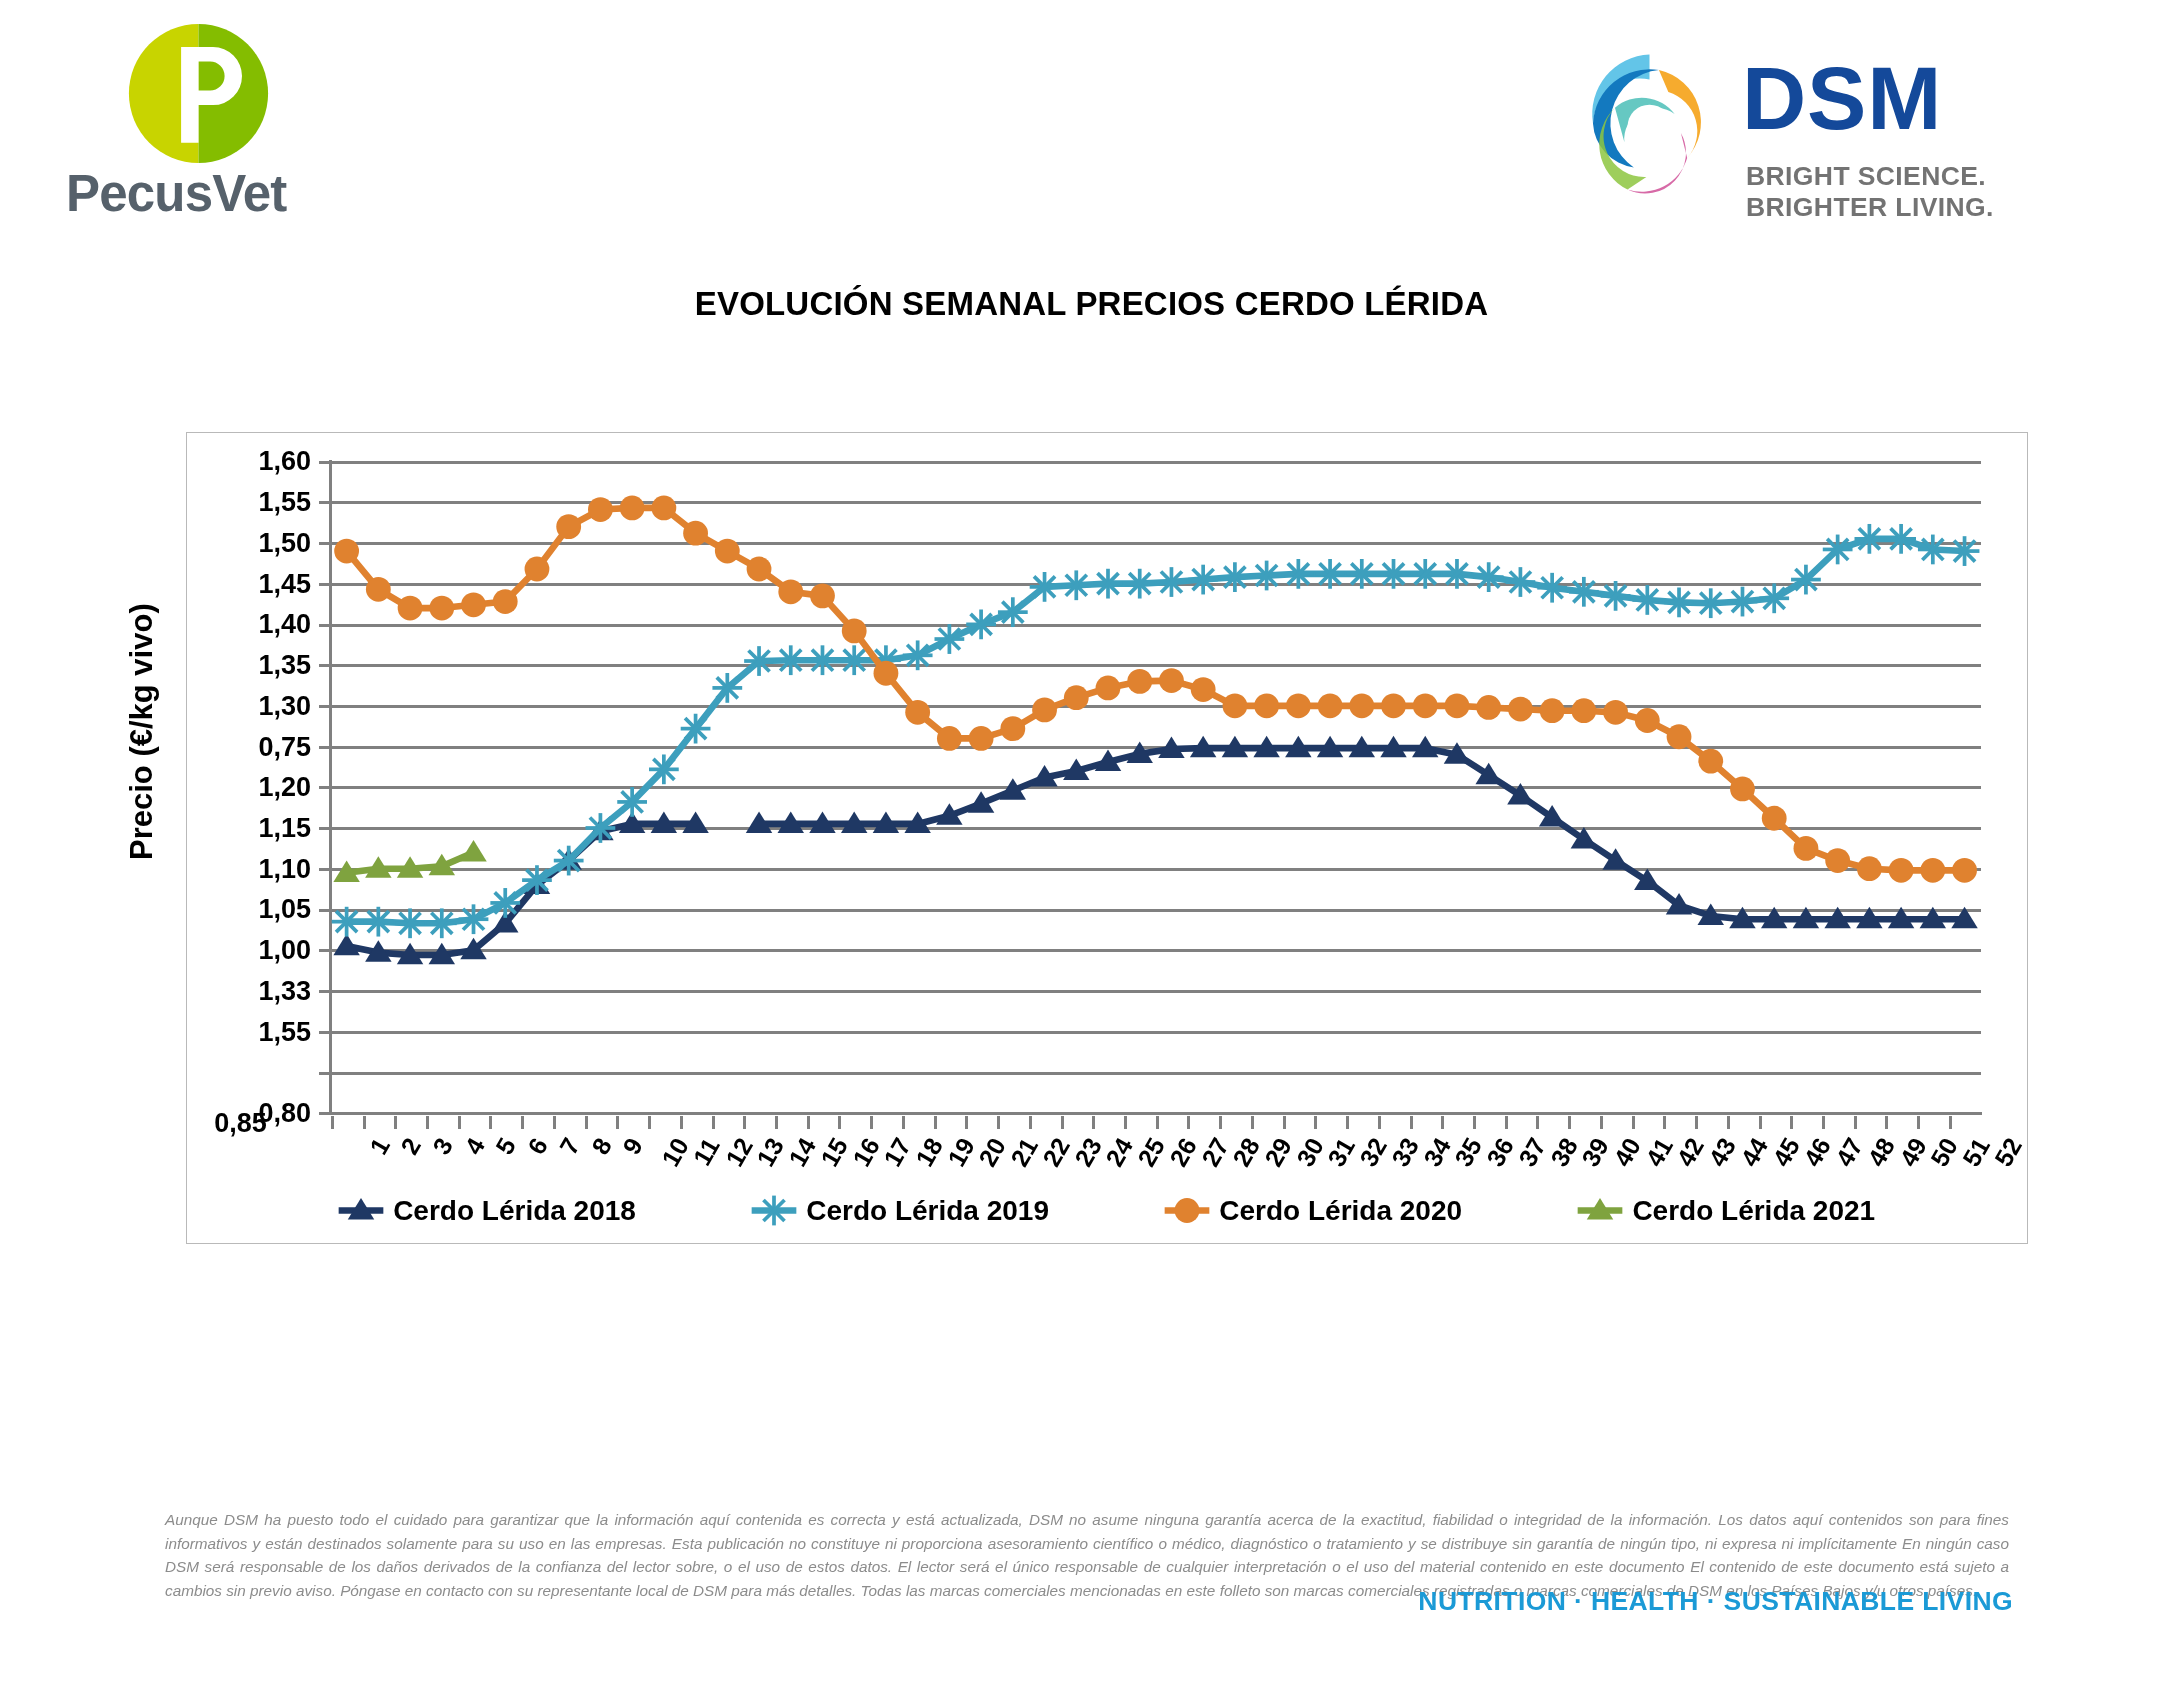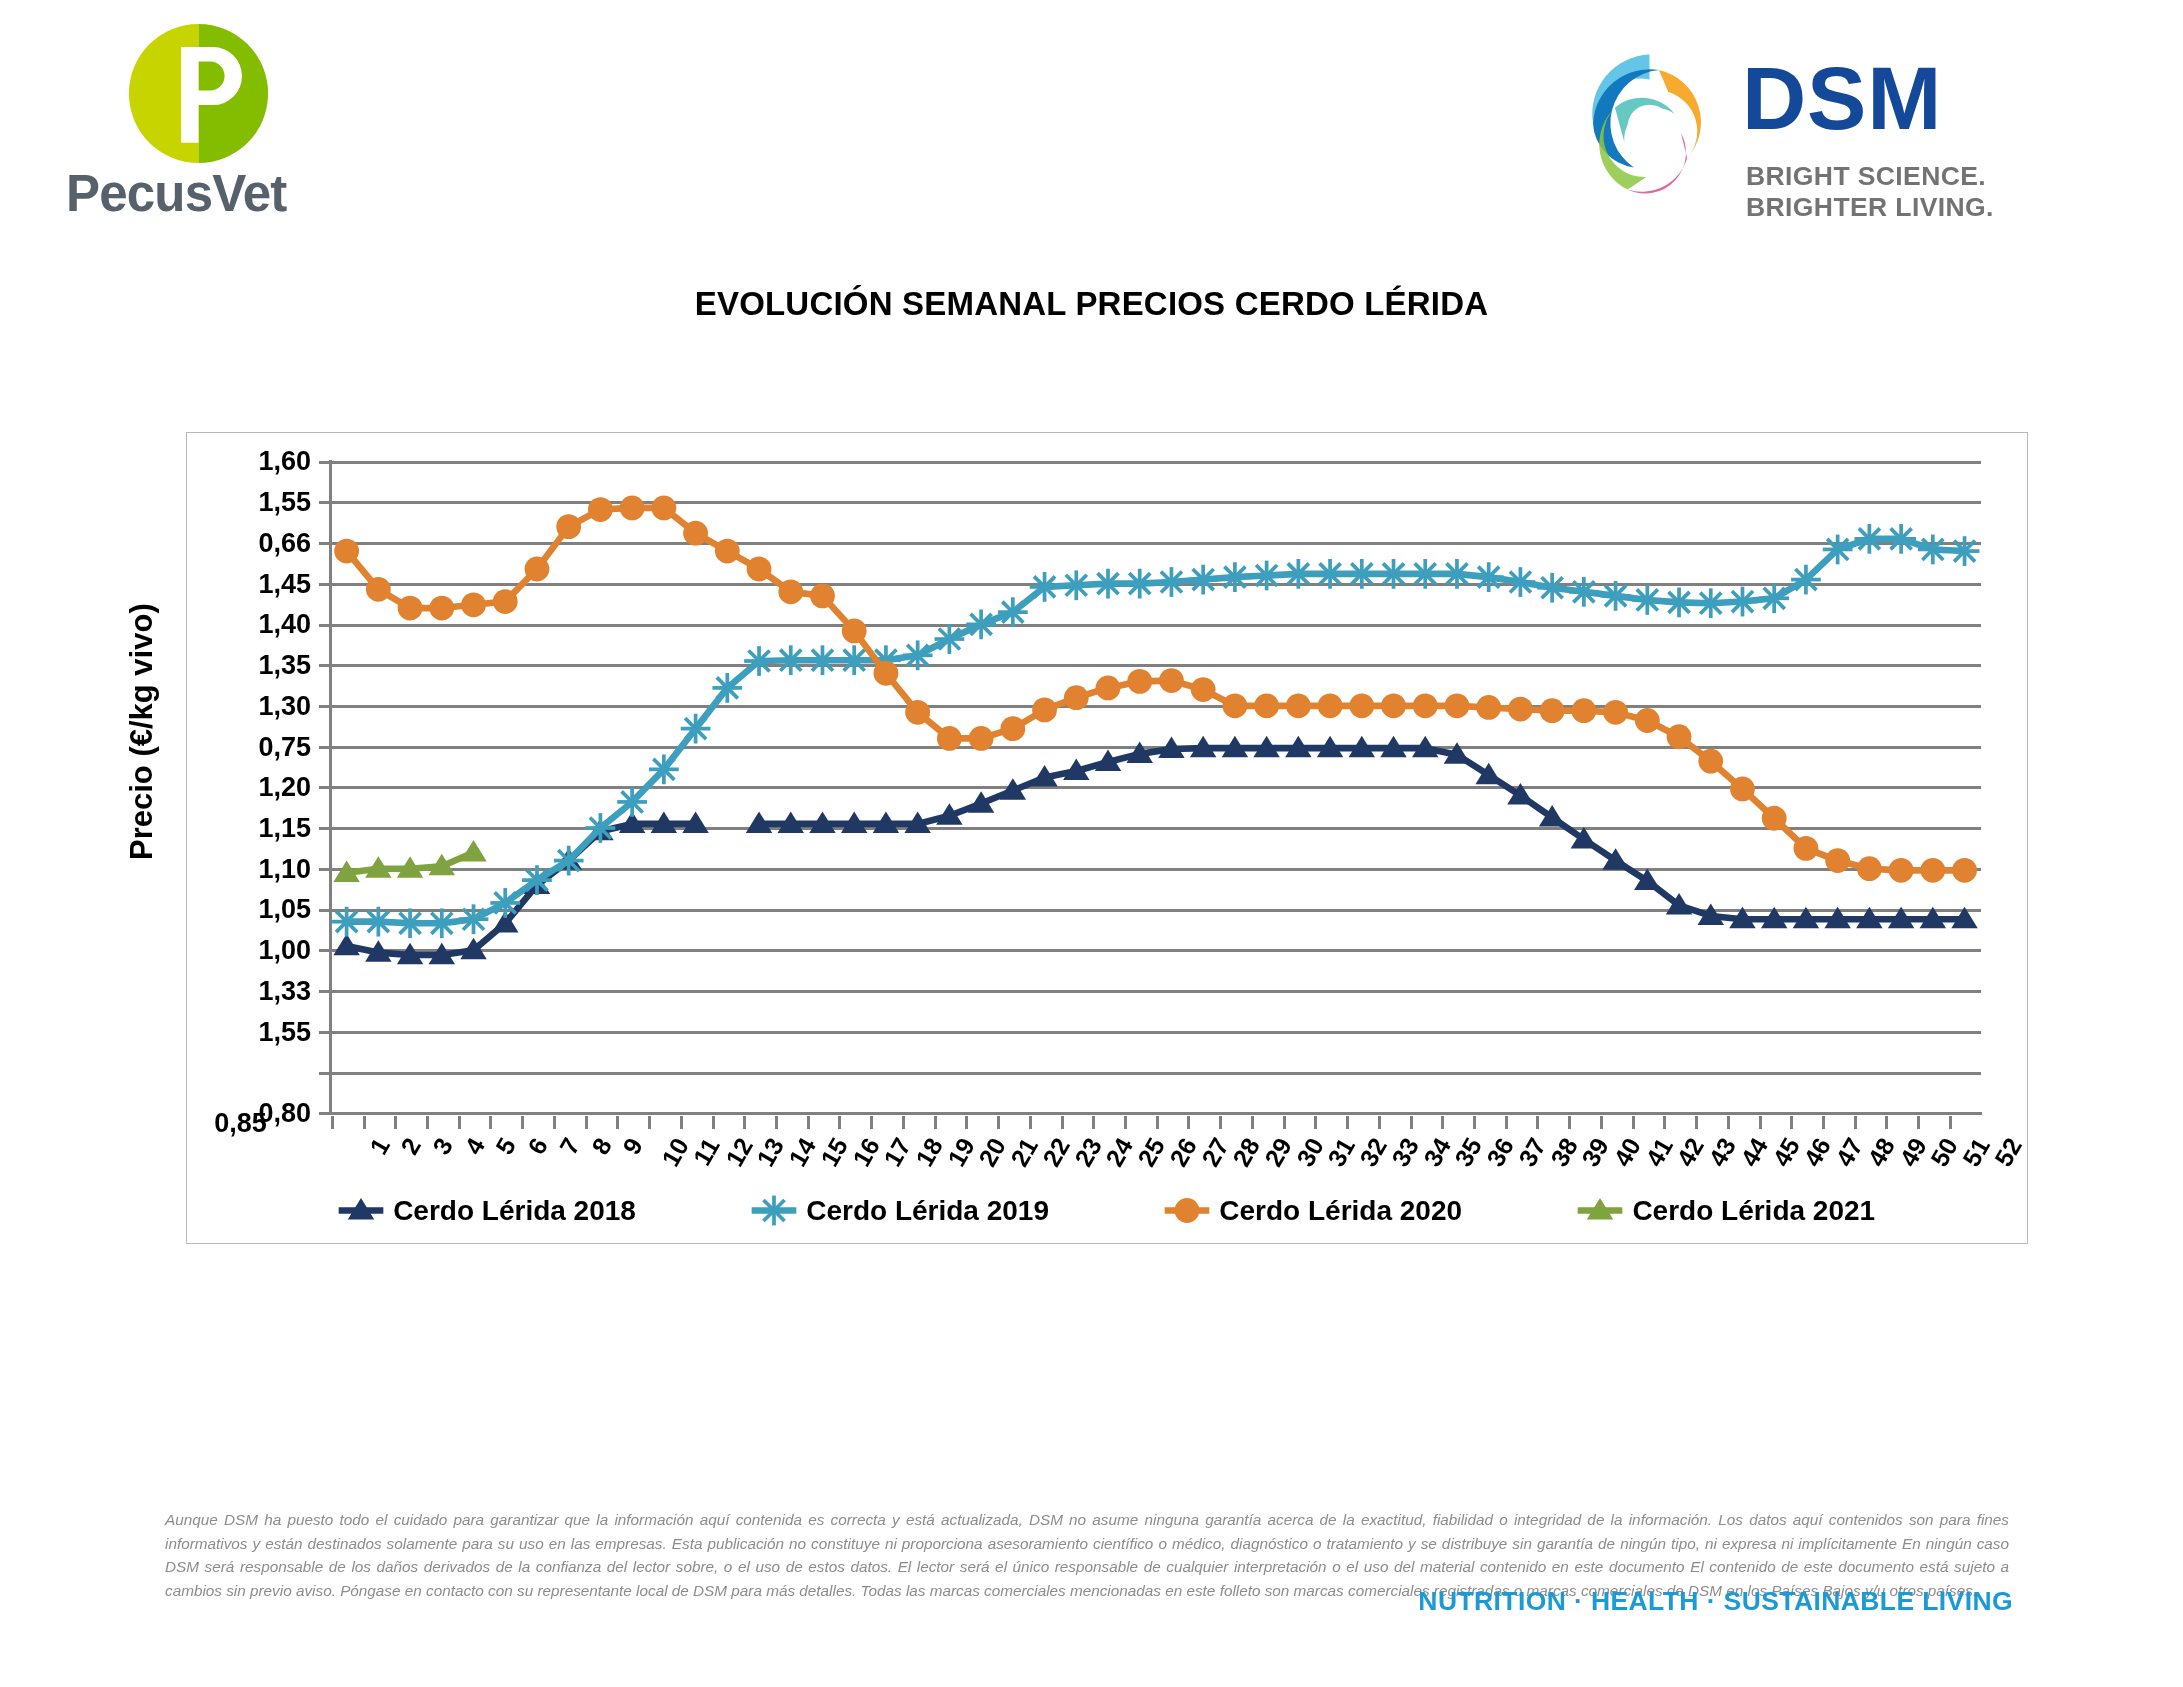--- a/index.html
+++ b/index.html
@@ -110,21 +110,21 @@
     <div class="gridline" style="top: 1031px; left: 331px;"></div>
     <div class="gridline" style="top: 1072px; left: 331px;"></div>
     <div class="gridline" style="top: 1112px; left: 331px;"></div>
   </div>
 <div id="ytick-layer">
     <div class="ytick-mark" style="top: 461px;"></div>
     <div class="ytick-label" style="top: 461px; left: 170px; width: 141px;">1,60</div>
     <div class="ytick-mark" style="top: 501px;"></div>
     <div class="ytick-label" style="top: 502px; left: 170px; width: 141px;">1,55</div>
     <div class="ytick-mark" style="top: 542px;"></div>
-    <div class="ytick-label" style="top: 543px; left: 170px; width: 141px;">0,66</div>
+    <div class="ytick-label" style="top: 543px; left: 170px; width: 141px;">1,50</div>
     <div class="ytick-mark" style="top: 583px;"></div>
     <div class="ytick-label" style="top: 584px; left: 170px; width: 141px;">1,45</div>
     <div class="ytick-mark" style="top: 624px;"></div>
     <div class="ytick-label" style="top: 624px; left: 170px; width: 141px;">1,40</div>
     <div class="ytick-mark" style="top: 664px;"></div>
     <div class="ytick-label" style="top: 665px; left: 170px; width: 141px;">1,35</div>
     <div class="ytick-mark" style="top: 705px;"></div>
     <div class="ytick-label" style="top: 706px; left: 170px; width: 141px;">1,30</div>
     <div class="ytick-mark" style="top: 746px;"></div>
     <div class="ytick-label" style="top: 747px; left: 170px; width: 141px;">0,75</div>

